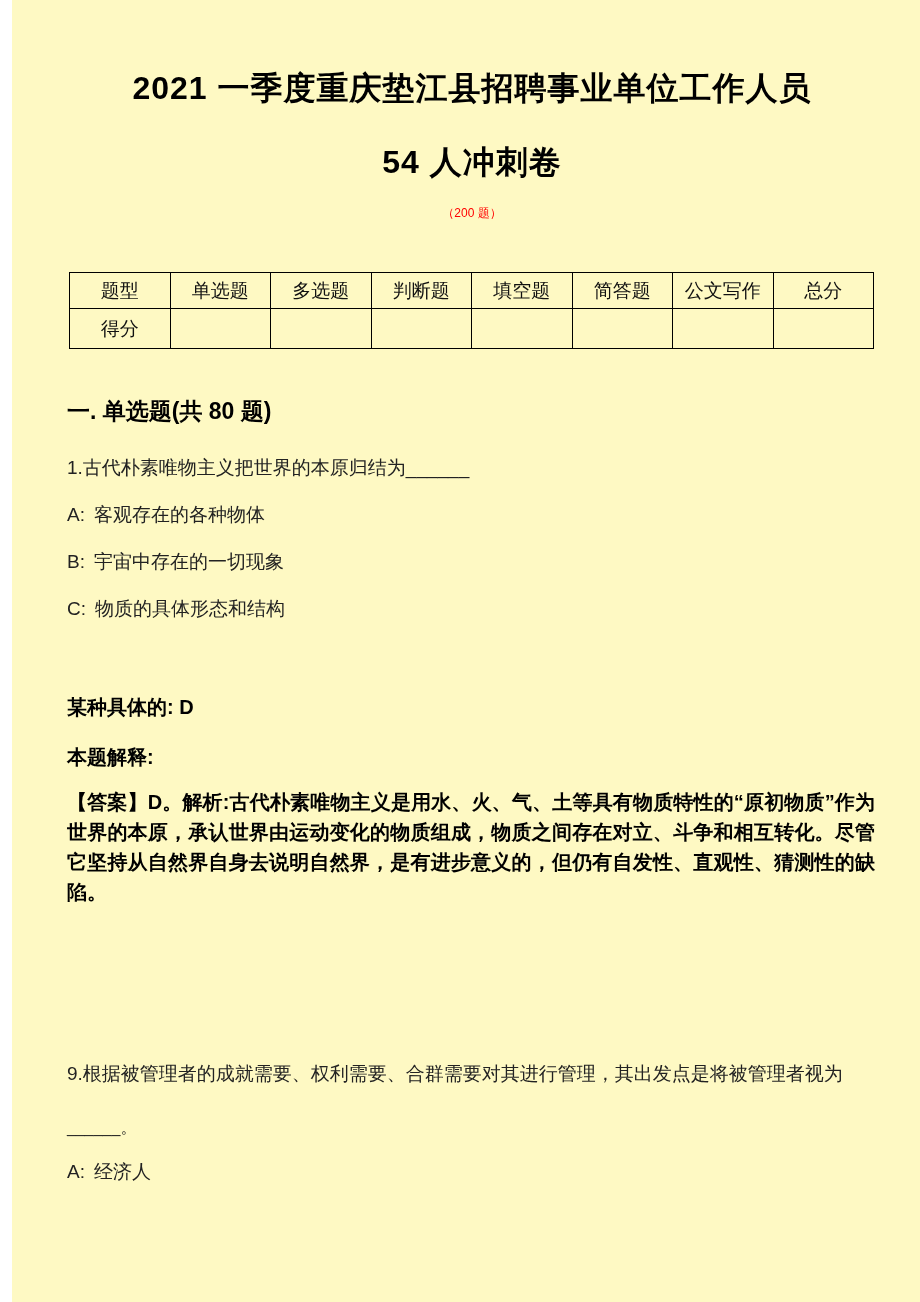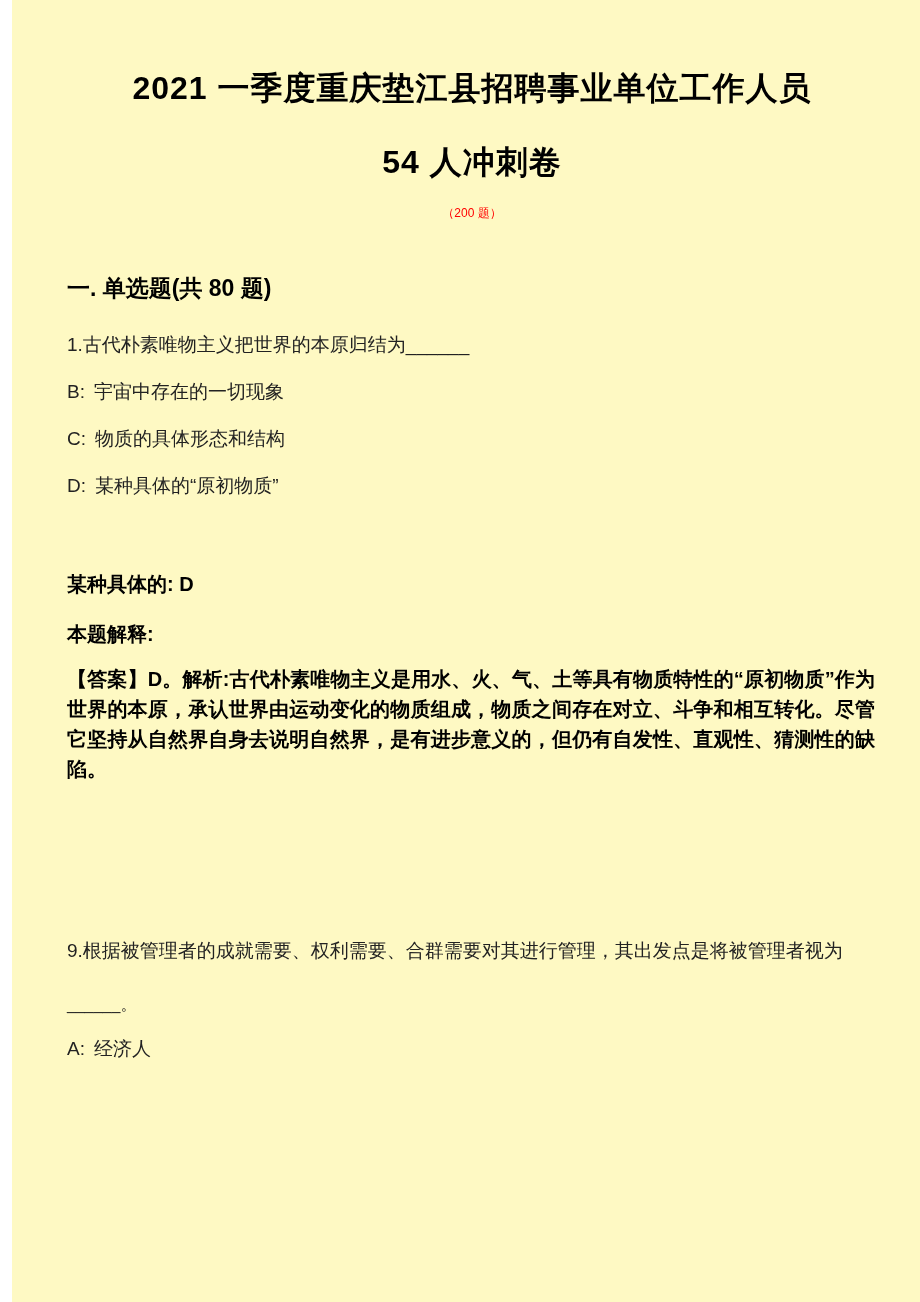--- a/index.html
+++ b/index.html
@@ -126,33 +126,57 @@
 <body>
 
 <div class="page">
 
   <div class="doc-title">
     <div class="title-line1">2021 一季度重庆垫江县招聘事业单位工作人员</div>
     <div class="title-line2">54 人冲刺卷</div>
   </div>
   <div class="subtitle">（200 题）</div>
 
+  <table class="score-table">
+    <tbody>
+      <tr class="head-row">
+        <th>题型</th>
+        <th>单选题</th>
+        <th>多选题</th>
+        <th>判断题</th>
+        <th>填空题</th>
+        <th>简答题</th>
+        <th>公文写作</th>
+        <th>总分</th>
+      </tr>
+      <tr class="score-row">
+        <td>得分</td>
+        <td></td>
+        <td></td>
+        <td></td>
+        <td></td>
+        <td></td>
+        <td></td>
+        <td></td>
+      </tr>
+    </tbody>
+  </table>
 
   <div class="section-heading">一. 单选题(共 80 题)</div>
 
   <div class="q-text">1.古代朴素唯物主义把世界的本原归结为______</div>
 
   <div class="option">
+    <span class="opt-label">A:</span><span>客观存在的各种物体</span>
+  </div>
+  <div class="option">
     <span class="opt-label">B:</span><span>宇宙中存在的一切现象</span>
   </div>
   <div class="option">
     <span class="opt-label">C:</span><span>物质的具体形态和结构</span>
-  </div>
-  <div class="option">
-    <span class="opt-label">D:</span><span>某种具体的“原初物质”</span>
   </div>
 
   <div class="answer-label">某种具体的: D</div>
   <div class="explain-label">本题解释:</div>
   <div class="explain-para">【答案】D。解析:古代朴素唯物主义是用水、火、气、土等具有物质特性的“原初物质”作为世界的本原，承认世界由运动变化的物质组成，物质之间存在对立、斗争和相互转化。尽管它坚持从自然界自身去说明自然界，是有进步意义的，但仍有自发性、直观性、猜测性的缺陷。</div>
 
   <div class="q2-text">9.根据被管理者的成就需要、权利需要、合群需要对其进行管理，其出发点是将被管理者视为</div>
   <div class="q2-blank">______。</div>
 
   <div class="option q2-option-a">

